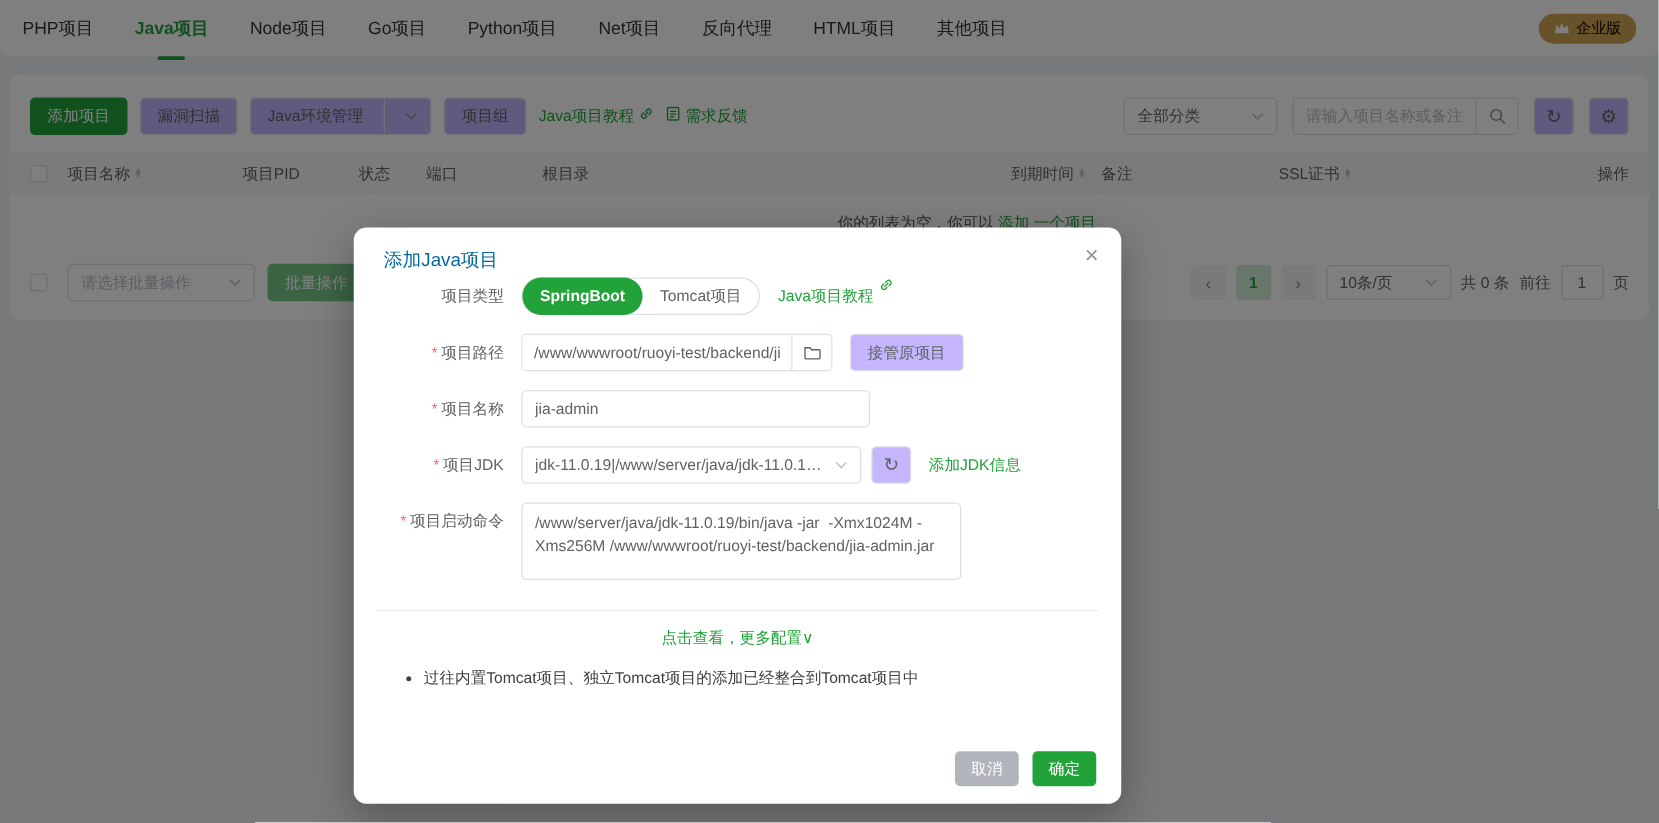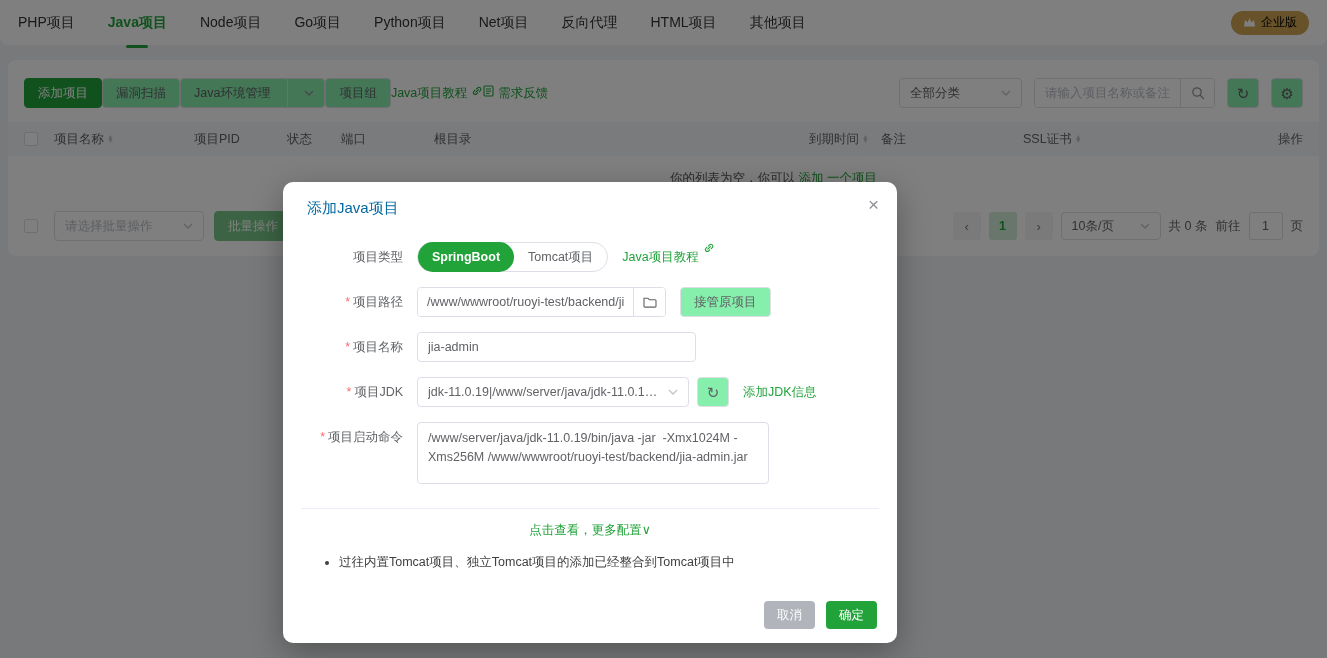--- a/index.html
+++ b/index.html
@@ -16,23 +16,23 @@
   }
   .tab { font-size:14px; color:#333; cursor:pointer; position:relative; height:100%; display:flex; align-items:center; white-space:nowrap; }
   .tab.active { color:#21a33a; font-weight:bold; }
   .tab.active::after { content:""; position:absolute; left:50%; transform:translateX(-50%); bottom:-3px; width:22px; height:3px; background:#21a33a; border-radius:2px; }
   .badge {
     margin-left:auto; background:#cfa452; color:#000000; border-radius:12px; height:24px;
     display:flex; align-items:center; gap:5px; padding:0 12px; font-size:12px;
   }
   
   .card { position:absolute; left:8px; right:8px; top:60px; height:196px; background:#fff; border-radius:8px; }
-  .toolbar { display:flex; align-items:center; padding:18px 16px 14px; }
+  .toolbar { display:flex; align-items:center; padding:18px 16px 14px; gap:10px; }
   .btn {
-    height:30px; border:1px solid #dcdfe6; background:#86efac; color:#606266; font-size:12.5px;
+    height:30px; border:1px solid #dcdfe6; background:#c4b5fd; color:#606266; font-size:12.5px;
     border-radius:4px; display:inline-flex; align-items:center; gap:6px; padding:0 13px; cursor:pointer; white-space:nowrap;
   }
   .btn.primary { background:#21a33a; border-color:#21a33a; color:#fff; }
   .btn.sq { width:32px; padding:0; justify-content:center; }
   .split-btn { padding-right:0; }
   .split-btn .divider { width:1px; height:28px; background:#dcdfe6; margin-left:11px; }
   .split-btn .caret-box { width:30px; display:flex; align-items:center; justify-content:center; }
   .glink { color:#21a33a; font-size:12.5px; display:inline-flex; align-items:flex-start; gap:4px; cursor:pointer; white-space:nowrap; }
   .toolbar-right { margin-left:auto; display:flex; align-items:center; gap:12px; }
   .fselect {
@@ -65,21 +65,21 @@
   .pg-btn.page { background:#d3ecd9; color:#21a33a; font-weight:bold; font-size:12.5px; }
   .goto-input { width:34px; height:28px; border:1px solid #dcdfe6; border-radius:3px; text-align:center; font-size:12.5px; color:#606266; outline:none; font-family:inherit; }
   
   .overlay { position:absolute; inset:0; background:rgba(0,0,0,0.5); z-index:10; }
   .modal {
     position:absolute; left:283px; top:182px; width:614px; height:461px; background:#fff;
     border-radius:10px; z-index:20; box-shadow:0 10px 32px rgba(0,0,0,.3);
   }
   .m-header { padding:17px 24px 0; font-size:15px; color:#0369a1; }
   .m-close { position:absolute; top:13px; right:18px; font-size:19px; color:#909399; cursor:pointer; line-height:1; }
-  .m-form { margin-top:24px; }
+  .m-form { margin-top:4px; }
   .frow { display:flex; align-items:flex-start; margin-bottom:15px; }
   .flabel { width:120px; text-align:right; margin-right:14px; color:#606266; line-height:30px; white-space:nowrap; }
   .req-mark { color:#f56c6c; margin-right:3px; }
   .seg { display:inline-flex; border:1px solid #dcdfe6; border-radius:16px; height:30px; align-items:center; background:#fff; }
   .seg-item { padding:0 14px; height:30px; display:flex; align-items:center; color:#606266; cursor:pointer; border-radius:16px; }
   .seg-item.active { background:#21a33a; color:#fff; font-weight:bold; }
   .frow .glink { margin-left:14px; line-height:30px; }
   .igroup { display:flex; height:30px; border:1px solid #dcdfe6; border-radius:4px; overflow:hidden; background:#fff; }
   .igroup input { border:none; outline:none; width:215px; padding:0 9px; font-size:12.5px; color:#606266; font-family:inherit; }
   .folder-btn { width:32px; border-left:1px solid #dcdfe6; display:flex; align-items:center; justify-content:center; background:#fff; cursor:pointer; }

